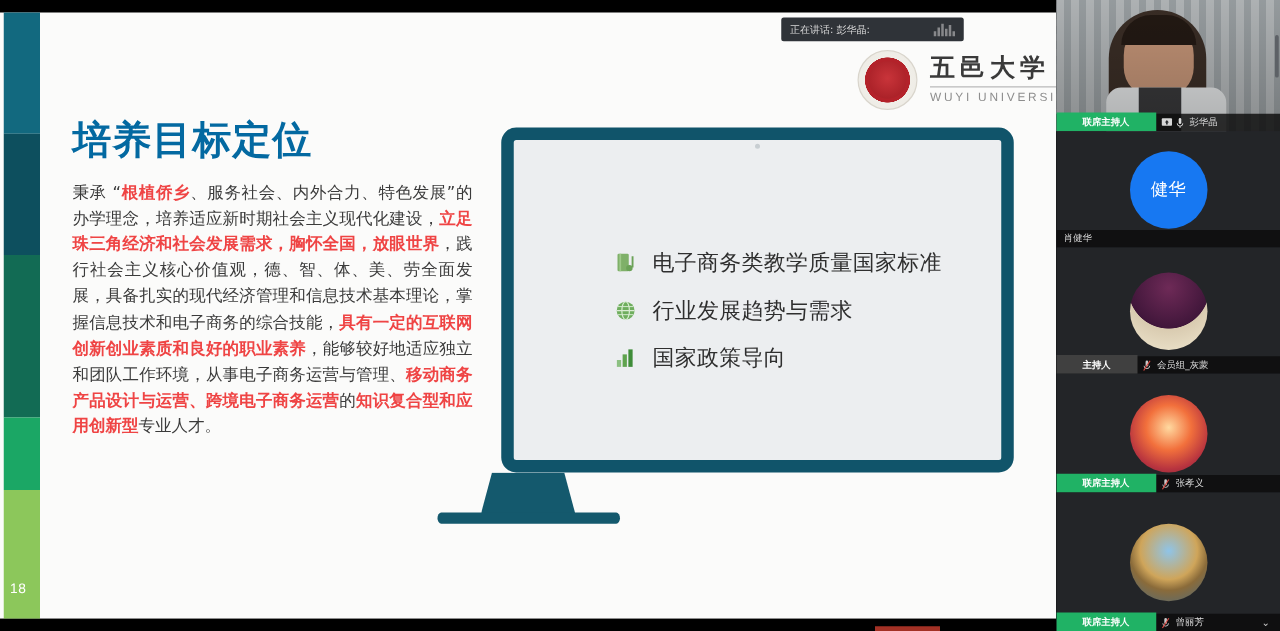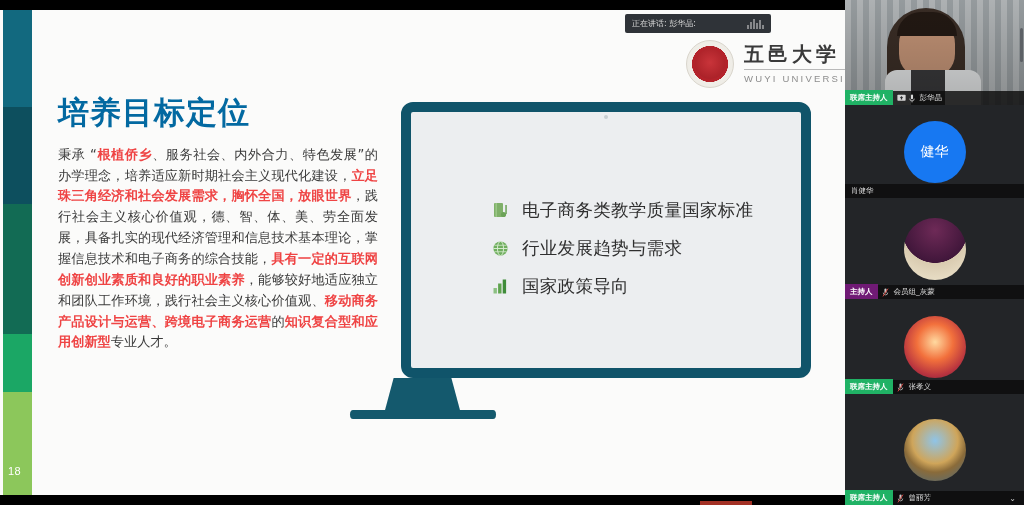--- a/index.html
+++ b/index.html
@@ -59,24 +59,24 @@
           font-family:"DejaVu Serif","Liberation Serif",serif;}
   .uni-rule{width:118px;height:1px;background:#b9b9b9;margin:5px 0 3px 0;}
   .uni-en{font-size:9.5px;color:#8d8d8d;letter-spacing:2.2px;}
 
   
   .rail{position:absolute;left:845px;top:0;width:179px;height:505px;background:#111214;overflow:hidden;}
   .tile{position:relative;width:179px;background:#2a2c2f;overflow:hidden;}
   .tile .thumb{position:absolute;inset:0;}
   .tile .namebar{position:absolute;left:0;bottom:0;height:14px;width:100%;display:flex;align-items:center;
                  background:rgba(12,12,12,.82);}
-  .badge{height:16px;display:flex;align-items:center;padding:0 5px;font-size:7.5px;color:#fff;font-weight:bold;
+  .badge{height:16px;display:flex;align-items:center;padding:0 21px;font-size:7.5px;color:#fff;font-weight:bold;
          font-family:"DejaVu Sans","Liberation Sans",sans-serif;white-space:nowrap;}
   .badge.green{background:#20b265;}
-  .badge.orange{background:#701a75;}
+  .badge.orange{background:#404040;}
   .nm{font-size:7.5px;color:#dcdcdc;margin-left:5px;white-space:nowrap;
       font-family:"DejaVu Sans","Liberation Sans",sans-serif;}
   .mini{display:inline-flex;align-items:center;margin-left:4px;gap:3px;}
   .chev{margin-left:auto;margin-right:8px;color:#c9c9c9;font-size:8px;}
 
   .avatar-circle{position:absolute;left:50%;top:50%;transform:translate(-50%,-50%);
                  width:62px;height:62px;border-radius:50%;display:flex;align-items:center;justify-content:center;
                  color:#fff;font-size:14px;font-family:"DejaVu Sans","Liberation Sans",sans-serif;}
   .photo{position:absolute;left:50%;top:50%;transform:translate(-50%,-50%);width:62px;height:62px;border-radius:50%;}
 
@@ -100,21 +100,21 @@
         <i style="height:97px;background:#12697f"></i>
         <i style="height:97px;background:#0d4f5e"></i>
         <i style="height:130px;background:#126b54"></i>
         <i style="height:58px;background:#1ba765"></i>
         <i style="height:103px;background:#8cc75b"></i>
       </div>
       <div class="slide-num">18</div>
 
       <div class="text-col">
         <div class="slide-title">培养目标定位</div>
-        <div class="slide-body"><span>秉承 “</span><b>根植侨乡</b><span>、服务社会、内外合力、特色发展”的办学理念，培养适应新时期社会主义现代化建设，</span><b>立足珠三角经济和社会发展需求，胸怀全国，放眼世界</b><span>，践行社会主义核心价值观，德、智、体、美、劳全面发展，具备扎实的现代经济管理和信息技术基本理论，掌握信息技术和电子商务的综合技能，</span><b>具有一定的互联网创新创业素质和良好的职业素养</b><span>，能够较好地适应独立和团队工作环境，践行社会主义核心价值观、</span><b>移动商务产品设计与运营、跨境电子商务运营</b><span>的</span><b>知识复合型和应用创新型</b><span>专业人才。</span></div>
+        <div class="slide-body"><span>秉承 “</span><b>根植侨乡</b><span>、服务社会、内外合力、特色发展”的办学理念，培养适应新时期社会主义现代化建设，</span><b>立足珠三角经济和社会发展需求，胸怀全国，放眼世界</b><span>，践行社会主义核心价值观，德、智、体、美、劳全面发展，具备扎实的现代经济管理和信息技术基本理论，掌握信息技术和电子商务的综合技能，</span><b>具有一定的互联网创新创业素质和良好的职业素养</b><span>，能够较好地适应独立和团队工作环境，从事电子商务运营与管理、</span><b>移动商务产品设计与运营、跨境电子商务运营</b><span>的</span><b>知识复合型和应用创新型</b><span>专业人才。</span></div>
       </div>
 
       <div class="monitor">
         <span class="cam"></span>
         <div class="screen">
           <div class="bullets">
 
             <div class="bullet">
               <span class="bicon">
                 <svg width="20" height="20" viewBox="0 0 20 20">

